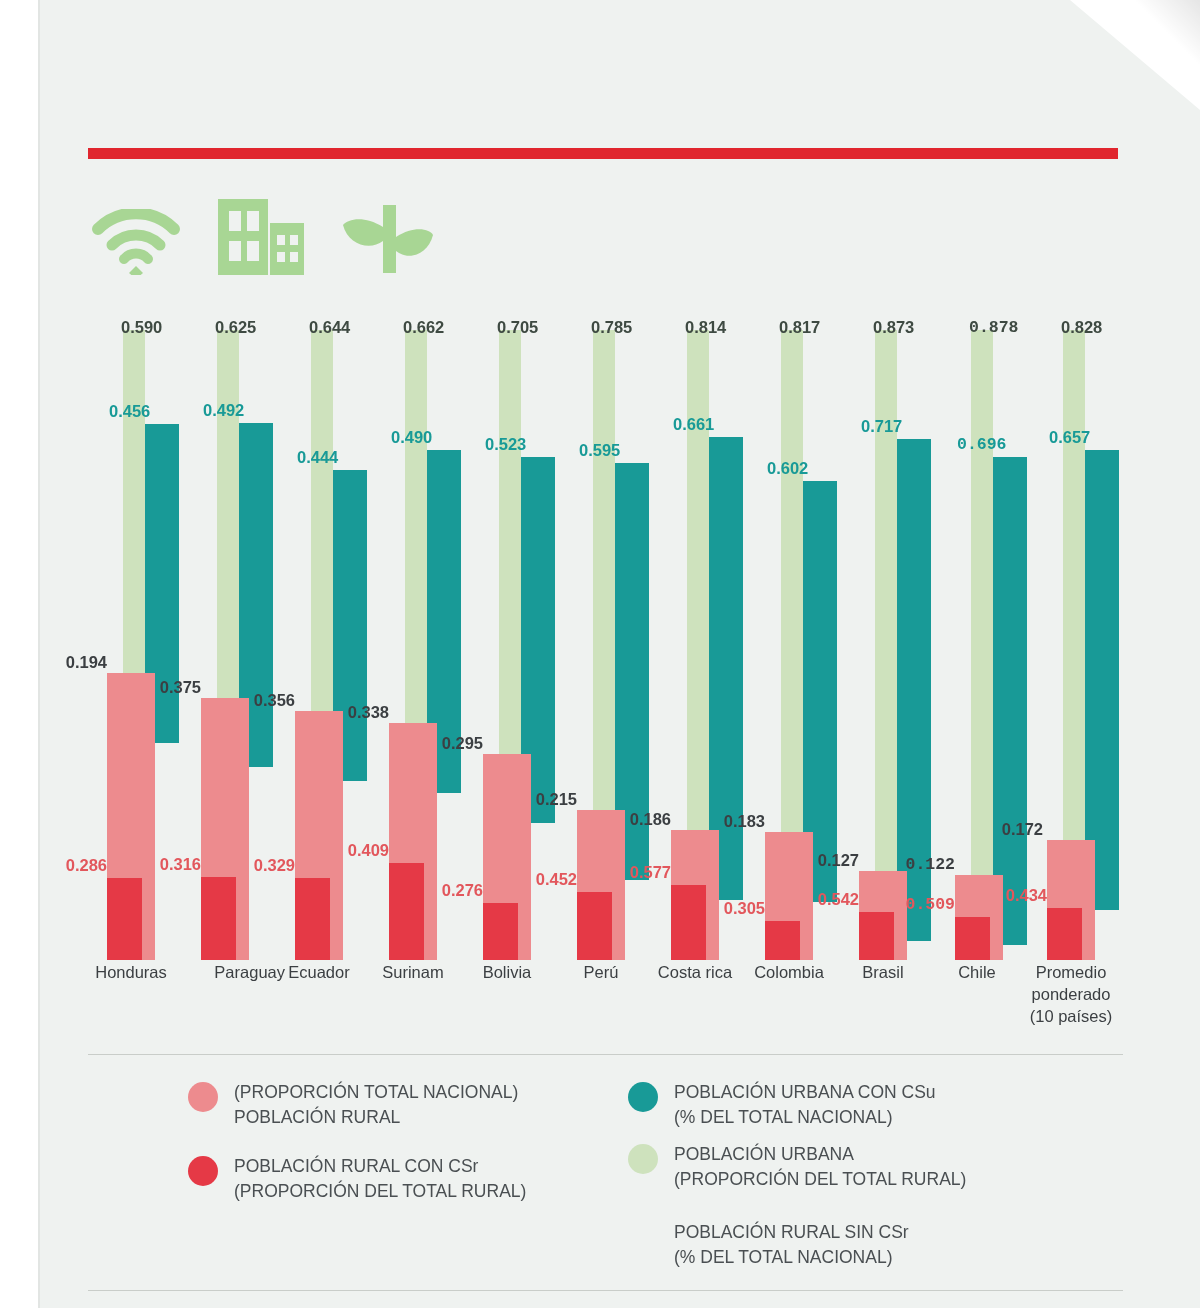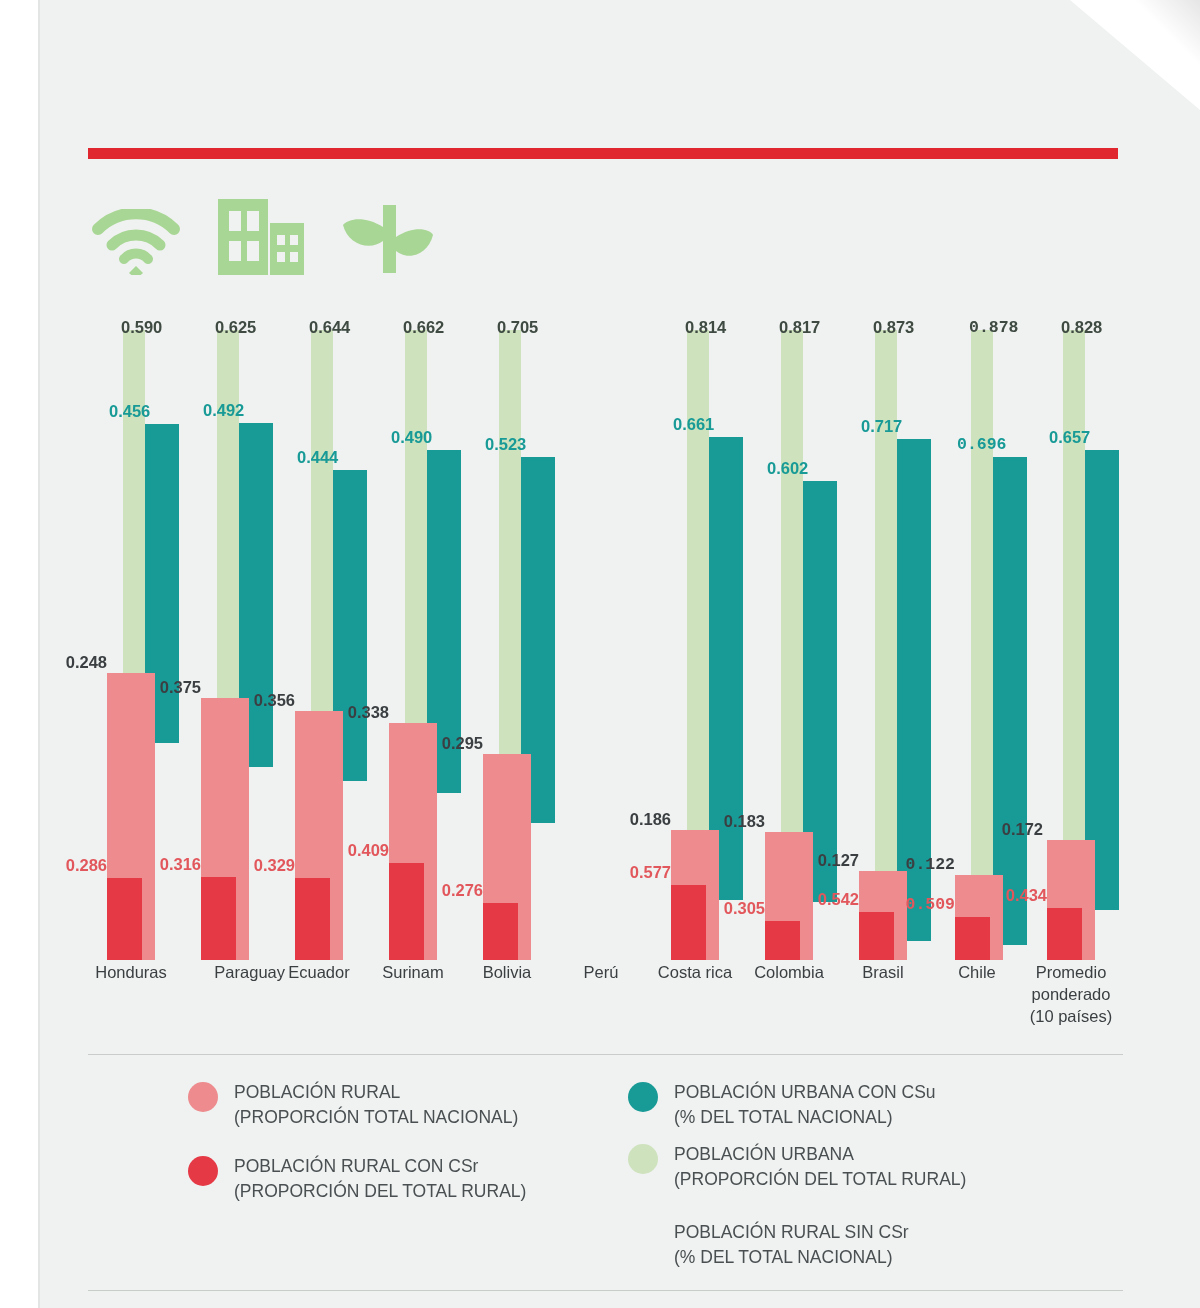--- a/index.html
+++ b/index.html
@@ -155,21 +155,21 @@
   </div>
 
   <div id="chart">
       <div class="group" style="left: 9px;">
         <div class="bar bar-green" style="top: 10px; height: 413px;"></div>
         <div class="bar bar-teal" style="top: 103.8px; height: 319.2px;"></div>
         <div class="bar bar-pink" style="height: 287px;"></div>
         <div class="bar bar-red" style="height: 82.082px;"></div>
         <div class="lbl lbl-green" style="top: -2px; left: 24px;">0.590</div>
         <div class="lbl lbl-teal" style="top: 81.8px; left: 12px;">0.456</div>
-        <div class="lbl lbl-pink" style="top: 333px; right: 84px;">0.248</div>
+        <div class="lbl lbl-pink" style="top: 333px; right: 84px;">0.194</div>
         <div class="lbl lbl-red" style="top: 535.918px; right: 84px;">0.286</div>
       </div>
       <div class="group" style="left: 103px;">
         <div class="bar bar-green" style="top: 10px; height: 437.5px;"></div>
         <div class="bar bar-teal" style="top: 103.1px; height: 344.4px;"></div>
         <div class="bar bar-pink" style="height: 262.5px;"></div>
         <div class="bar bar-red" style="height: 82.95px;"></div>
         <div class="lbl lbl-green" style="top: -2px; left: 24px;">0.625</div>
         <div class="lbl lbl-teal" style="top: 81.1px; left: 12px;">0.492</div>
         <div class="lbl lbl-pink" style="top: 357.5px; right: 84px;">0.375</div>
@@ -198,20 +198,30 @@
       <div class="group" style="left: 385px;">
         <div class="bar bar-green" style="top: 10px; height: 493.5px;"></div>
         <div class="bar bar-teal" style="top: 137.4px; height: 366.1px;"></div>
         <div class="bar bar-pink" style="height: 206.5px;"></div>
         <div class="bar bar-red" style="height: 56.994px;"></div>
         <div class="lbl lbl-green" style="top: -2px; left: 24px;">0.705</div>
         <div class="lbl lbl-teal" style="top: 115.4px; left: 12px;">0.523</div>
         <div class="lbl lbl-pink" style="top: 413.5px; right: 84px;">0.295</div>
         <div class="lbl lbl-red" style="top: 561.006px; right: 84px;">0.276</div>
       </div>
+      <div class="group" style="left: 479px;">
+        <div class="bar bar-green" style="top: 10px; height: 549.5px;"></div>
+        <div class="bar bar-teal" style="top: 143px; height: 416.5px;"></div>
+        <div class="bar bar-pink" style="height: 150.5px;"></div>
+        <div class="bar bar-red" style="height: 68.026px;"></div>
+        <div class="lbl lbl-green" style="top: -2px; left: 24px;">0.785</div>
+        <div class="lbl lbl-teal" style="top: 121px; left: 12px;">0.595</div>
+        <div class="lbl lbl-pink" style="top: 469.5px; right: 84px;">0.215</div>
+        <div class="lbl lbl-red" style="top: 549.974px; right: 84px;">0.452</div>
+      </div>
       <div class="group" style="left: 573px;">
         <div class="bar bar-green" style="top: 10px; height: 569.8px;"></div>
         <div class="bar bar-teal" style="top: 117.1px; height: 462.7px;"></div>
         <div class="bar bar-pink" style="height: 130.2px;"></div>
         <div class="bar bar-red" style="height: 75.1254px;"></div>
         <div class="lbl lbl-green" style="top: -2px; left: 24px;">0.814</div>
         <div class="lbl lbl-teal" style="top: 95.1px; left: 12px;">0.661</div>
         <div class="lbl lbl-pink" style="top: 489.8px; right: 84px;">0.186</div>
         <div class="lbl lbl-red" style="top: 542.875px; right: 84px;">0.577</div>
       </div>
@@ -292,22 +302,22 @@
         <div>ponderado</div>
         <div>(10 países)</div>
       </div>
     </div>
 
   <div id="divider-top"></div>
   <div id="legend">
       <div class="lg-item" style="left: 100px; top: 0px;">
         <div class="lg-dot" style="background: rgb(237, 139, 142);"></div>
         <div class="lg-text">
+          <div>(PROPORCIÓN TOTAL NACIONAL)</div>
           <div>POBLACIÓN RURAL</div>
-          <div>(PROPORCIÓN TOTAL NACIONAL)</div>
         </div>
       </div>
       <div class="lg-item" style="left: 100px; top: 74px;">
         <div class="lg-dot" style="background: rgb(229, 57, 70);"></div>
         <div class="lg-text">
           <div>POBLACIÓN RURAL CON CSr</div>
           <div>(PROPORCIÓN DEL TOTAL RURAL)</div>
         </div>
       </div>
       <div class="lg-item" style="left: 540px; top: 0px;">

